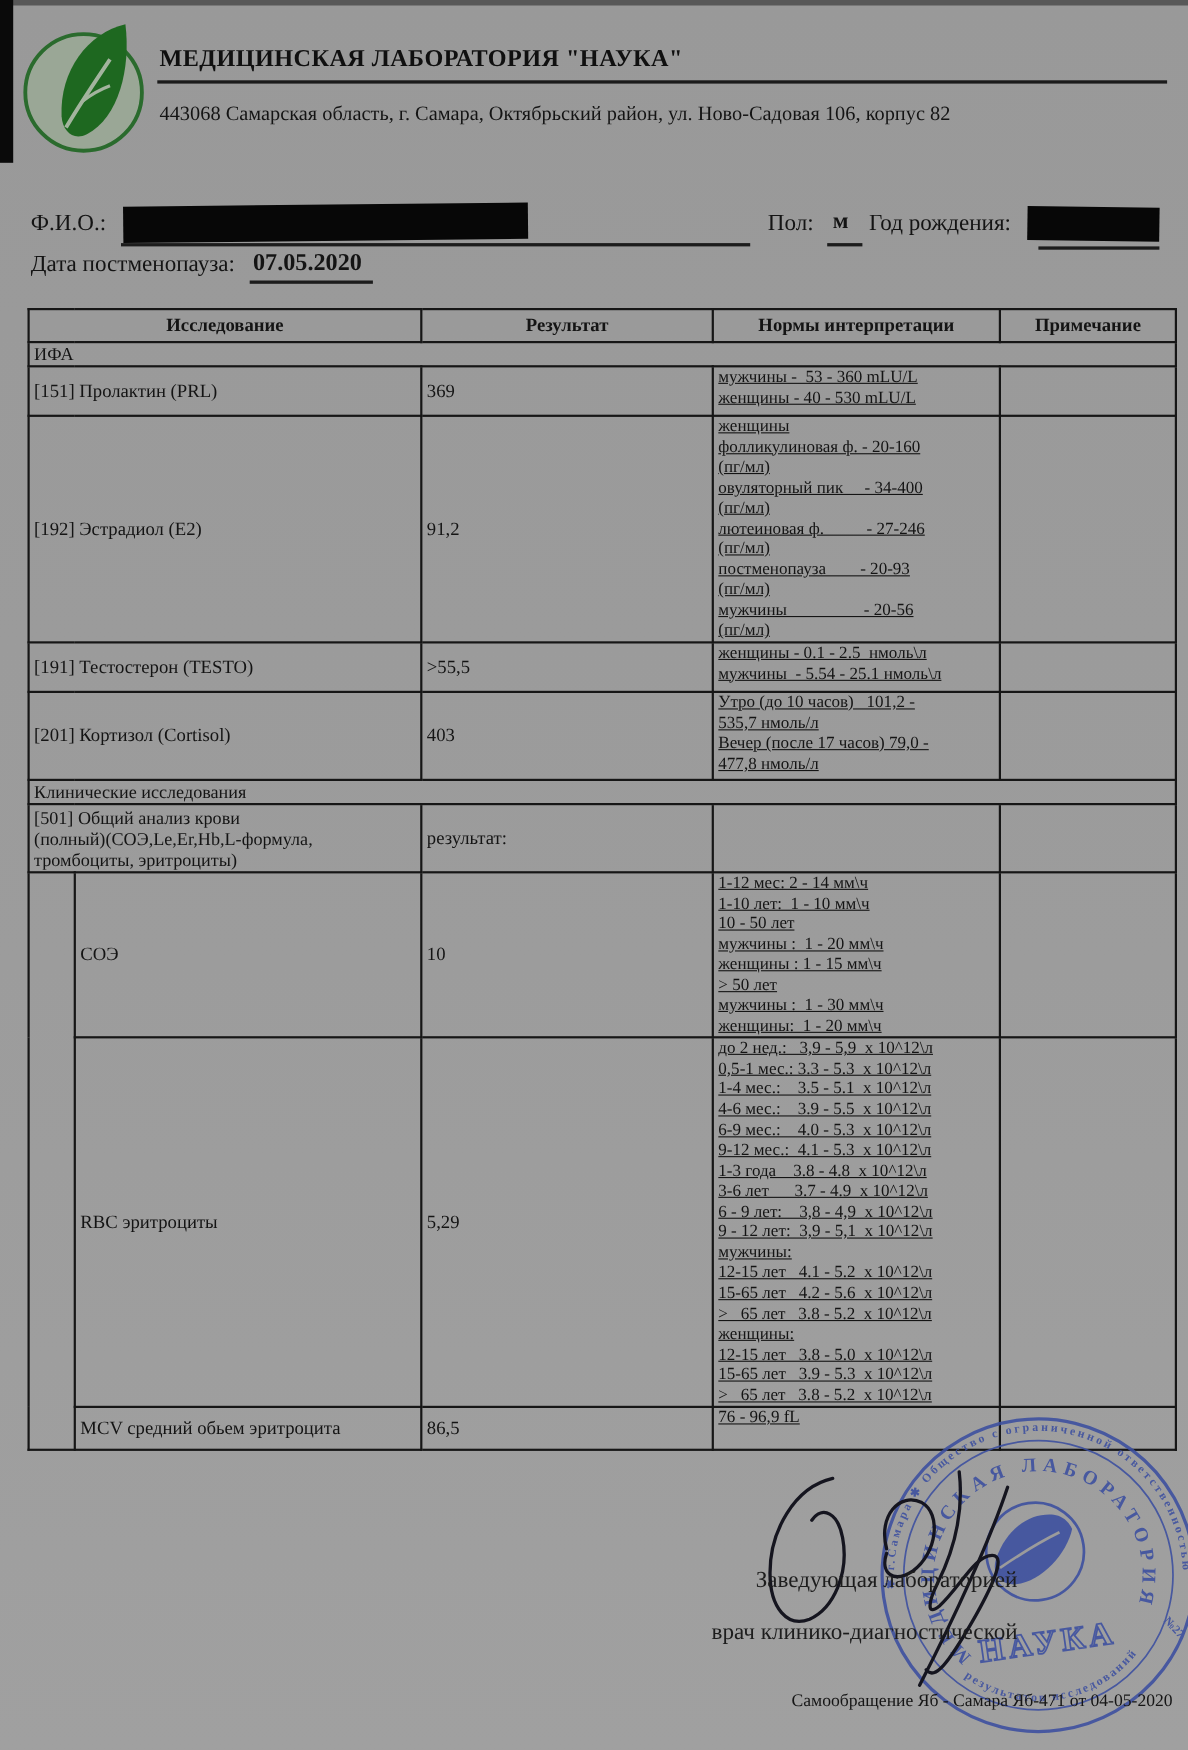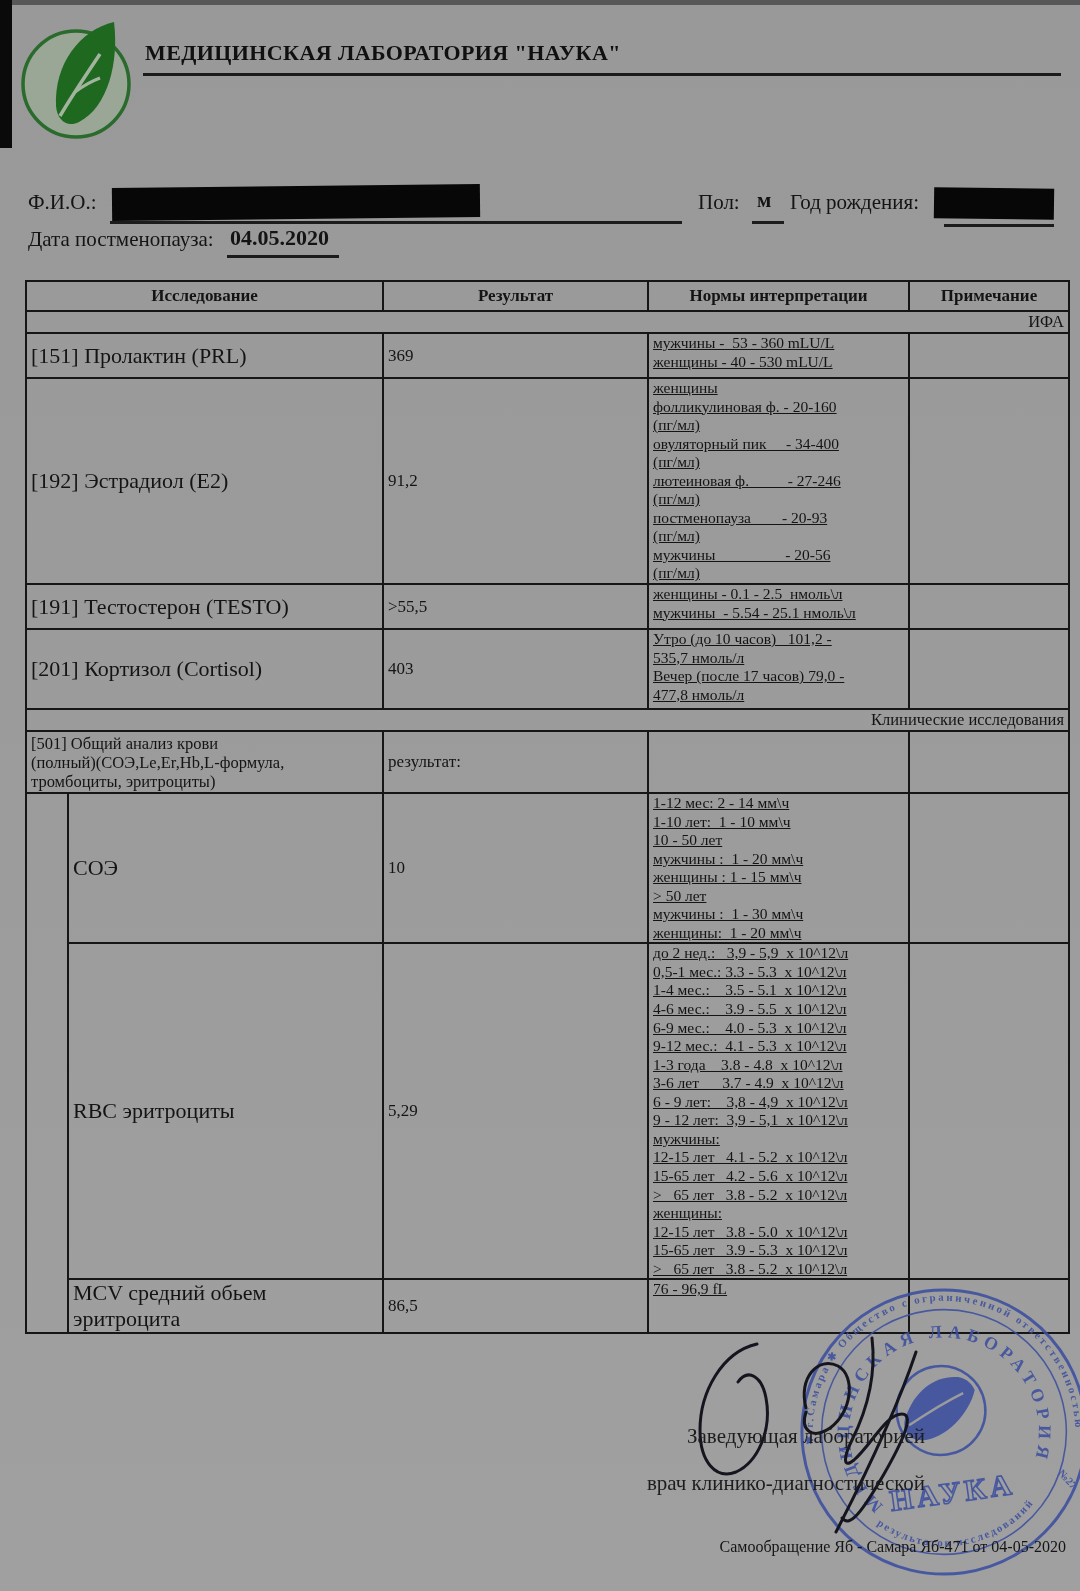--- a/index.html
+++ b/index.html
@@ -27,22 +27,22 @@
 
   
   table.results{
     position:absolute;left:25px;top:280px;width:1043px;
     border-collapse:collapse;table-layout:fixed;
   }
   table.results td, table.results th{
     border:2px solid #161616;padding:0 4px;overflow:hidden;
   }
   th{font-size:17px;font-weight:bold;text-align:center;vertical-align:middle;}
-  td.section{text-align:right;font-size:16.5px;vertical-align:middle;padding:1px;}
-  td.name{font-size:22px;vertical-align:middle;}
+  td.section{text-align:left;font-size:16.5px;vertical-align:middle;padding:1px;}
+  td.name{font-size:17px;vertical-align:middle;}
   td.name-multi{font-size:16.5px;vertical-align:middle;white-space:pre-line;line-height:19px;margin-top:44px;}
   td.result{font-size:17px;text-align:left;vertical-align:middle;}
   td.norms{font-size:15.5px;line-height:18.55px;white-space:pre-wrap;vertical-align:top;padding:2px 4px 0 5px;text-decoration:underline;}
   td.strip{padding:0;}
   tr.r-head{height:30px;} tr.r-sec{height:22px;} tr.r-prl{height:45px;}
   tr.r-e2{height:206px;} tr.r-testo{height:45px;} tr.r-cort{height:80px;}
   tr.r-cbc{height:62px;} tr.r-soe{height:148px;} tr.r-rbc{height:333px;} tr.r-mcv{height:39px;}
 
   
   .sig-line{width:460px;text-align:center;font-size:21px;color:#1d1d1d;}
@@ -59,32 +59,33 @@
 
   <svg class="abs" style="left:18px;top:12px;" width="124" height="134" viewBox="0 0 124 134" xmlns="http://www.w3.org/2000/svg">
     <circle cx="58" cy="72" r="53" fill="#9aa796" stroke="#2a6b2d" stroke-width="3.5"></circle>
     <path d="M 96 10 C 62 18, 36 52, 38 94 C 39 108, 49 116, 61 110 C 90 95, 101 50, 96 10 Z" fill="#1e6820"></path>
     <path d="M 42 104 C 55 82, 70 60, 82 42" stroke="#a3b49e" stroke-width="3.5" fill="none"></path>
     <path d="M 57 80 C 65 74, 74 69, 82 66" stroke="#a3b49e" stroke-width="3" fill="none"></path>
   </svg>
 
   <div class="abs lab-title">МЕДИЦИНСКАЯ ЛАБОРАТОРИЯ "НАУКА"</div>
   <div class="abs title-rule"></div>
+  <div class="abs addr1">443068 Самарская область, г. Самара, Октябрьский район, ул. Ново-Садовая 106, корпус 82</div>
 
   <div class="abs lbl" style="left:28px;top:190px;">Ф.И.О.:</div>
   <div class="abs redact" style="left:112px;top:186px;width:368px;height:33px;transform:rotate(-0.6deg);"></div>
   <div class="abs uline" style="left:110px;top:221px;width:572px;height:3px;"></div>
   <div class="abs lbl" style="left:698px;top:190px;">Пол:</div>
   <div class="abs lbl" style="left:757px;top:188px;font-weight:bold;">м</div>
   <div class="abs uline" style="left:752px;top:221px;width:32px;height:3px;"></div>
   <div class="abs lbl" style="left:790px;top:190px;">Год рождения:</div>
   <div class="abs redact" style="left:934px;top:188px;width:120px;height:31px;transform:rotate(0.8deg);"></div>
   <div class="abs uline" style="left:944px;top:224px;width:110px;height:2.5px;"></div>
   <div class="abs lbl" style="left:28px;top:227px;">Дата постменопауза:</div>
-  <div class="abs" style="left:230px;top:225px;font-size:22px;font-weight:bold;">04.05.2020</div>
+  <div class="abs" style="left:230px;top:225px;font-size:22px;font-weight:bold;">07.05.2020</div>
   <div class="abs uline" style="left:227px;top:255px;width:112px;height:3px;"></div>
 
   <table class="results">
     <colgroup>
       <col style="width:42px">
         <col style="width:315px">
         <col style="width:265px">
       <col style="width:261px">
         <col style="width:160px">
     </colgroup>

